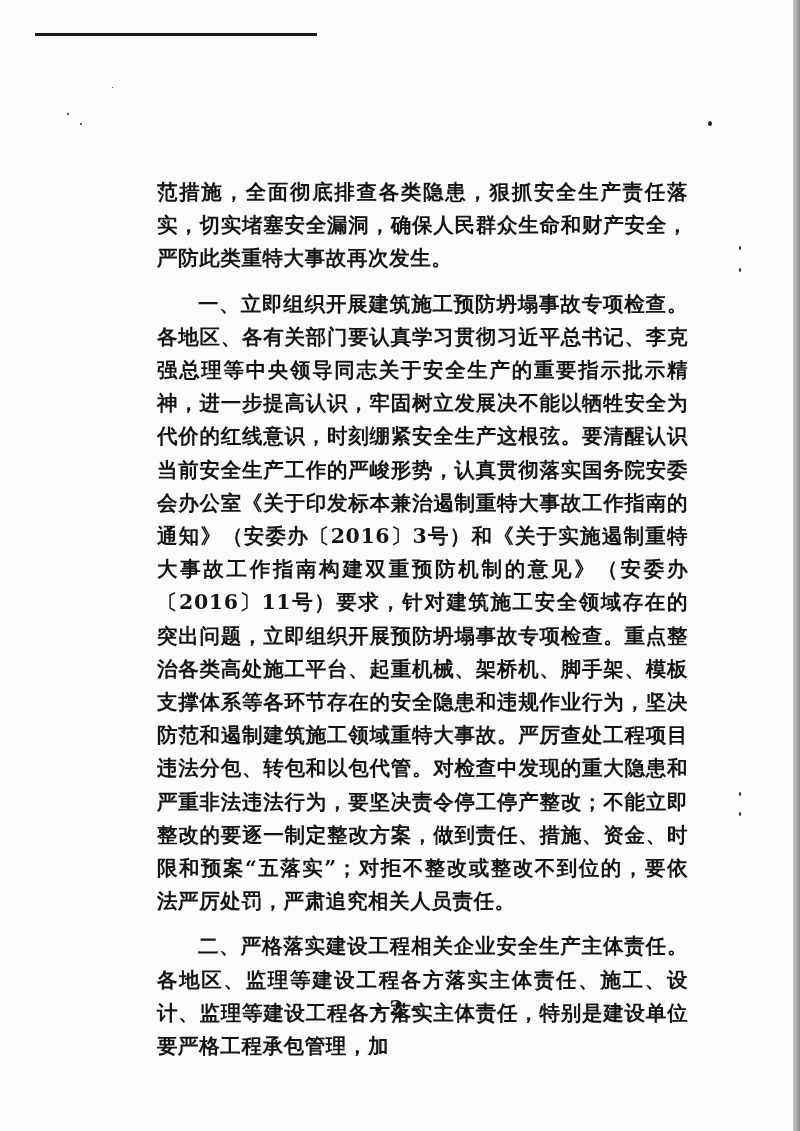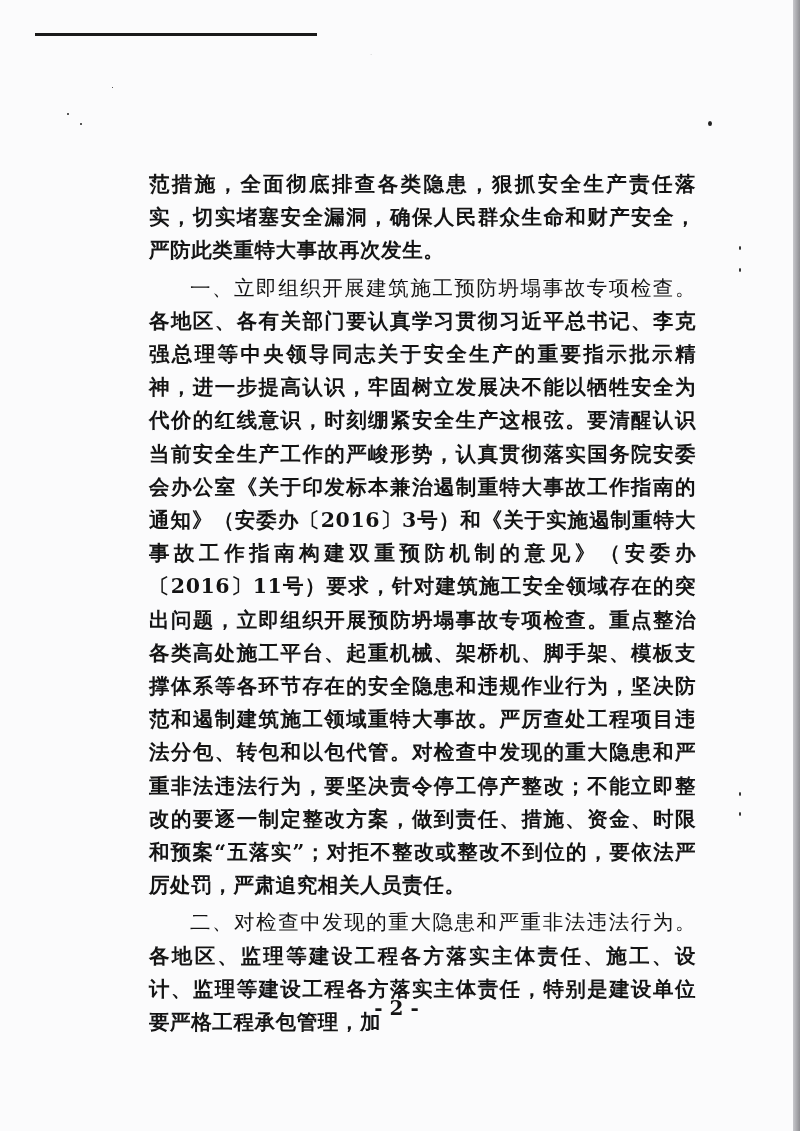--- a/index.html
+++ b/index.html
@@ -25,23 +25,23 @@
       position: absolute; left: 370px; top: 51px; font-size: 7px; color: #bbb;
       font-family: "DejaVu Sans", sans-serif;
     }
     .speck { position: absolute; background: #222; border-radius: 50%; }
     .body-text {
       position: absolute; left: 145px; top: 164px; width: 555px;
       font-size: 20.5px; line-height: 33.2px; font-weight: bold;
       letter-spacing: 0.6px;
       text-align: justify;
     }
-    .body-text p { margin: 4px; }
+    .body-text p { margin: 12px; }
     .indent { text-indent: 2em; }
-    .heading { font-weight: 400; }
+    .heading { font-weight: 700; }
     .page-number {
       position: absolute; left: 0; width: 793px; top: 996px;
       text-align: center; font-size: 20px; font-weight: bold;
       font-family: "DejaVu Serif", serif;
     }
   </style>
 </head>
 <body>
 
 <div class="page">
@@ -57,19 +57,19 @@
   <div class="speck" style="left:739px;top:812px;width:2px;height:4px;"></div>
 
   <div class="body-text">
     <p>
       <span>范措施，全面彻底排查各类隐患，狠抓安全生产责任落实，切实堵塞安全漏洞，确保人民群众生命和财产安全，严防此类重特大事故再次发生。</span>
     </p>
     <p class="indent">
       <span class="heading">一、立即组织开展建筑施工预防坍塌事故专项检查。</span><span>各地区、各有关部门要认真学习贯彻习近平总书记、李克强总理等中央领导同志关于安全生产的重要指示批示精神，进一步提高认识，牢固树立发展决不能以牺牲安全为代价的红线意识，时刻绷紧安全生产这根弦。要清醒认识当前安全生产工作的严峻形势，认真贯彻落实国务院安委会办公室《关于印发标本兼治遏制重特大事故工作指南的通知》（安委办〔2016〕3号）和《关于实施遏制重特大事故工作指南构建双重预防机制的意见》（安委办〔2016〕11号）要求，针对建筑施工安全领域存在的突出问题，立即组织开展预防坍塌事故专项检查。重点整治各类高处施工平台、起重机械、架桥机、脚手架、模板支撑体系等各环节存在的安全隐患和违规作业行为，坚决防范和遏制建筑施工领域重特大事故。严厉查处工程项目违法分包、转包和以包代管。对检查中发现的重大隐患和严重非法违法行为，要坚决责令停工停产整改；不能立即整改的要逐一制定整改方案，做到责任、措施、资金、时限和预案“五落实”；对拒不整改或整改不到位的，要依法严厉处罚，严肃追究相关人员责任。</span>
     </p>
     <p class="indent">
-      <span class="heading">二、对检查中发现的重大隐患和严重非法违法行为。</span><span>各地区、监理等建设工程各方落实主体责任、施工、设计、监理等建设工程各方落实主体责任，特别是建设单位要严格工程承包管理，加</span>
+      <span class="heading">二、严格落实建设工程相关企业安全生产主体责任。</span><span>各地区、监理等建设工程各方落实主体责任、施工、设计、监理等建设工程各方落实主体责任，特别是建设单位要严格工程承包管理，加</span>
     </p>
   </div>
 
   <div class="page-number">- 2 -</div>
 </div>
 <div class="right-edge"></div>
 
 </body></html>

